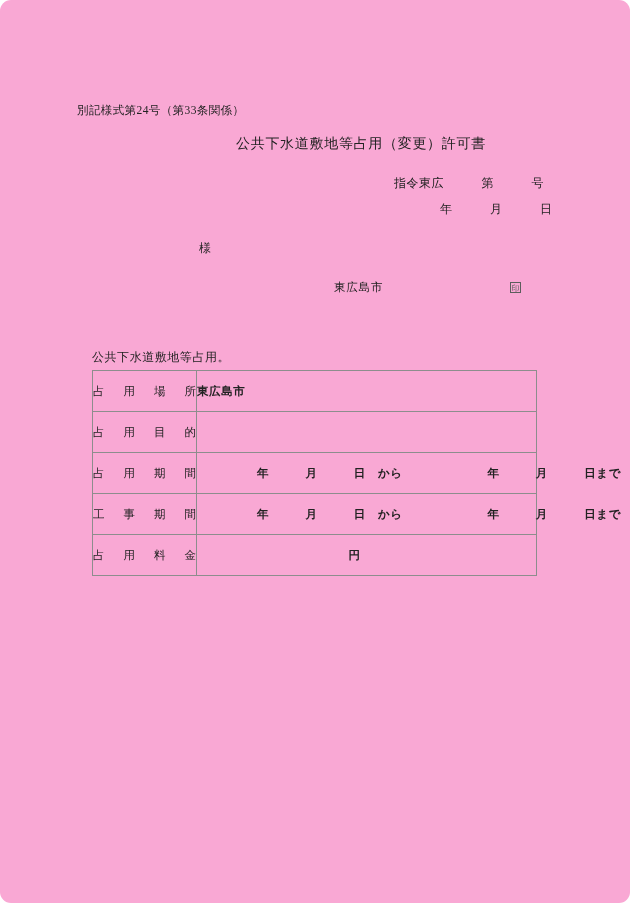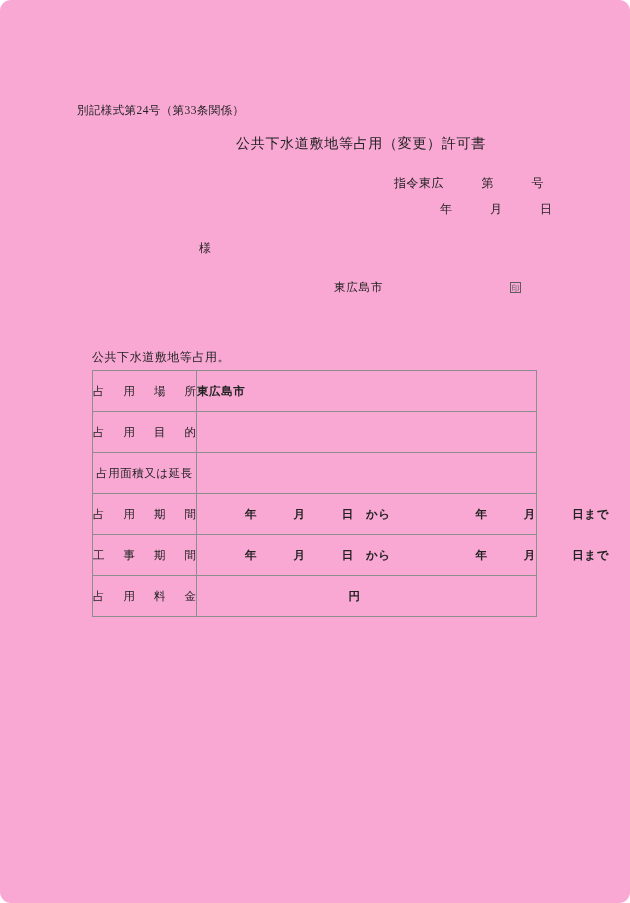--- a/index.html
+++ b/index.html
@@ -152,21 +152,21 @@
     padding: 0 6px;
     box-sizing: border-box;
     font-weight: bold;
   }
   .value-text {
     letter-spacing: 0.6px;
     white-space: pre;
   }
   .value-period {
     display: block;
-    padding-left: 48px;
+    padding-left: 60px;
     letter-spacing: 0.6px;
     white-space: pre;
   }
   .value-fee {
     display: block;
     text-align: center;
     padding-right: 24px;
     letter-spacing: 0.6px;
   }
 </style>
@@ -212,26 +212,20 @@
               <span>占</span>
               <span>用</span>
               <span>目</span>
               <span>的</span>
             </span>
           </td>
           <td class="value-cell"><span class="value-text"></span></td>
         </tr>
         <tr>
           <td class="label-cell">
-            <span class="label-tight">占用面積又は延長</span>
-          </td>
-          <td class="value-cell"><span class="value-text"></span></td>
-        </tr>
-        <tr>
-          <td class="label-cell">
             <span class="label-spread">
               <span>占</span>
               <span>用</span>
               <span>期</span>
               <span>間</span>
             </span>
           </td>
           <td class="value-cell">
             <span class="value-period">年　　　月　　　日　から　　　　　　　年　　　月　　　日まで</span>
           </td>

